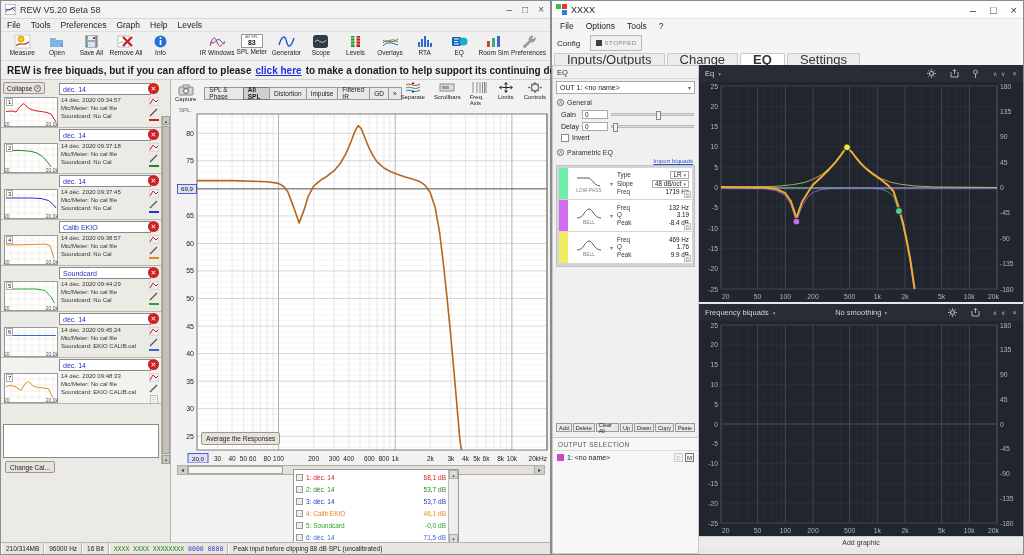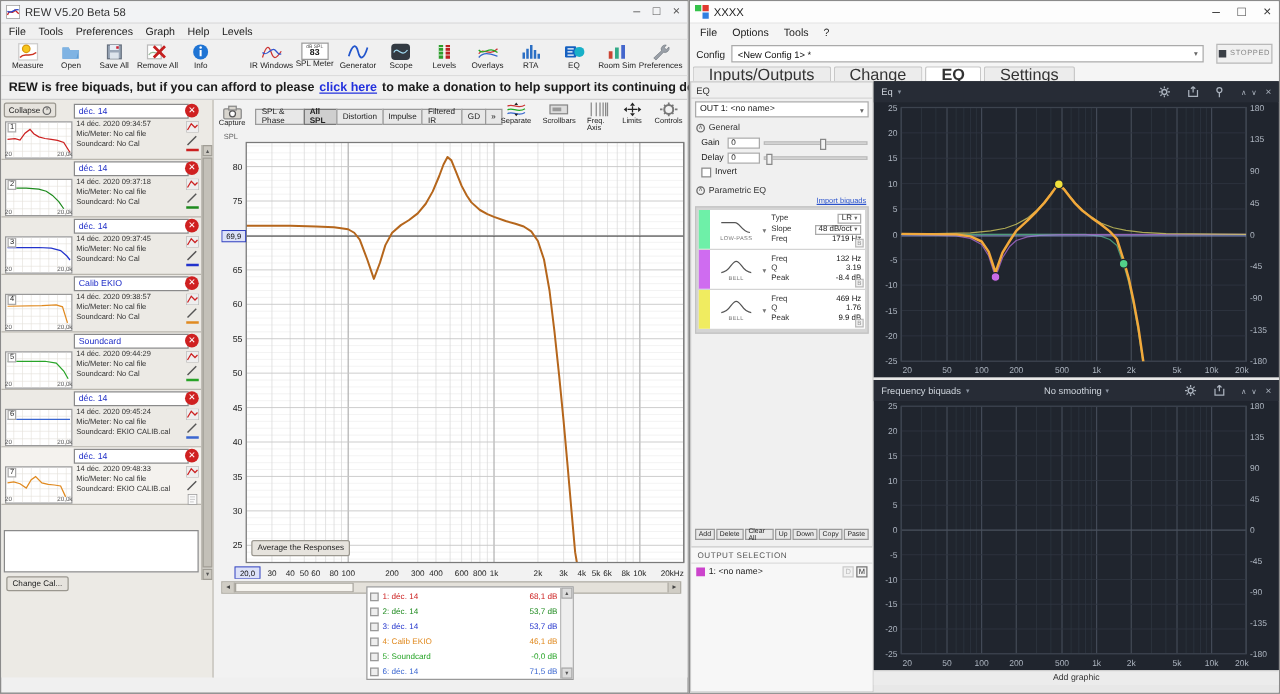--- a/index.html
+++ b/index.html
@@ -805,20 +805,29 @@
           </div>
           <div class="lg-sb">
             <div class="arr">▴</div>
             <div class="sp"></div>
             <div class="arr">▾</div>
           </div>
         </div>
       </div>
     </div>
 
+    <div class="statusbar">
+      <div class="st-seg">210/314MB</div>
+      <div class="st-seg">96000 Hz</div>
+      <div class="st-seg">16 Bit</div>
+      <div class="st-seg mono">
+        <span style="color:#1e8a1e;">XXXX XXXX XXXXXXXX</span>&nbsp;<span style="color:#4444cc;">0000 0000</span>
+      </div>
+      <div class="st-seg" style="border-right:none;">Peak input before clipping 88 dB SPL (uncalibrated)</div>
+    </div>
   </div>
 
   <div class="win" id="ekio">
     <div class="e-title">
       <span class="e-logo">
         <i style="background:#35c24a;"></i>
           <i style="background:#e03a2f;"></i>
           <i style="background:#f5c built518;"></i>
           <i style="background:#2f7fe0;"></i>
       </span>
@@ -830,24 +839,20 @@
       </div>
     </div>
     <div class="e-menubar">
       <span>File</span>
       <span>Options</span>
       <span>Tools</span>
       <span>?</span>
     </div>
     <div class="e-config">
       <span>Config</span>
-      <div class="e-select">
-        <span>&lt;New Config 1&gt; *</span>
-          <span class="car">▾</span>
-      </div>
       <div class="stopped-btn">
         <span class="sq"></span>
         <span>STOPPED</span>
       </div>
     </div>
     <div class="e-tabs">
       <div class="e-tab">Inputs/Outputs</div>
       <div class="e-tab">Change</div>
       <div class="e-tab active">EQ</div>
       <div class="e-tab">Settings</div>

